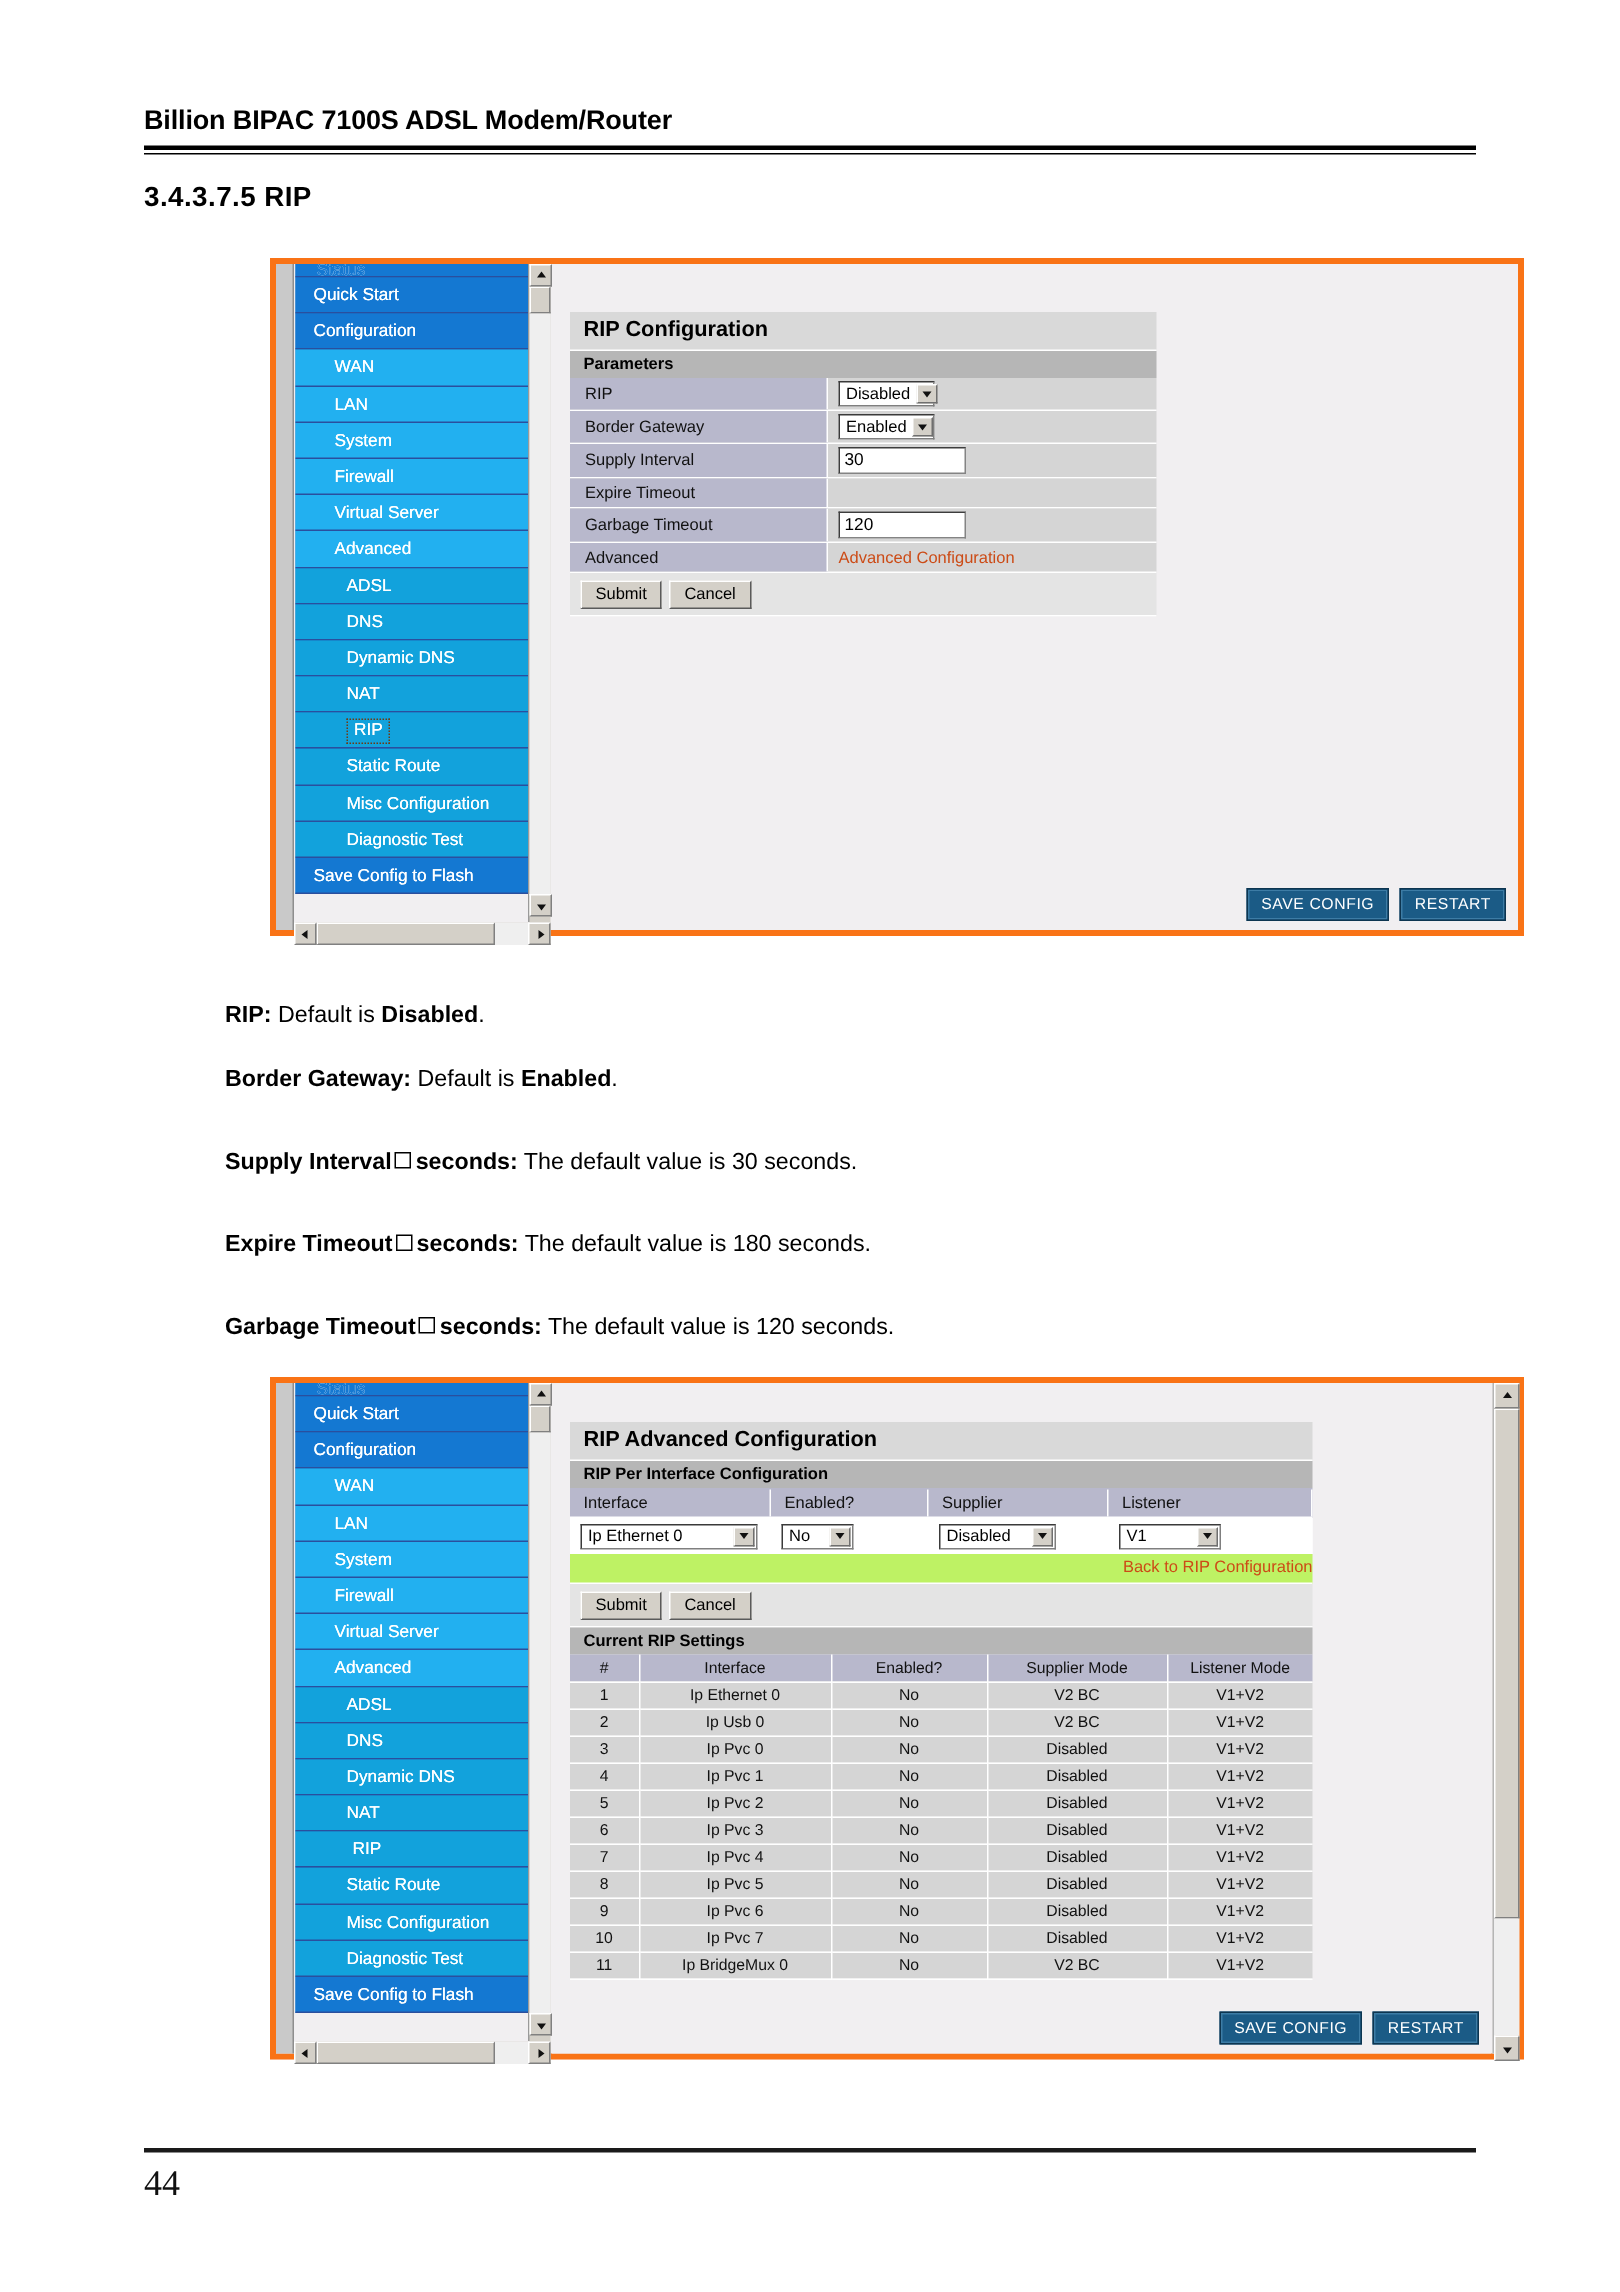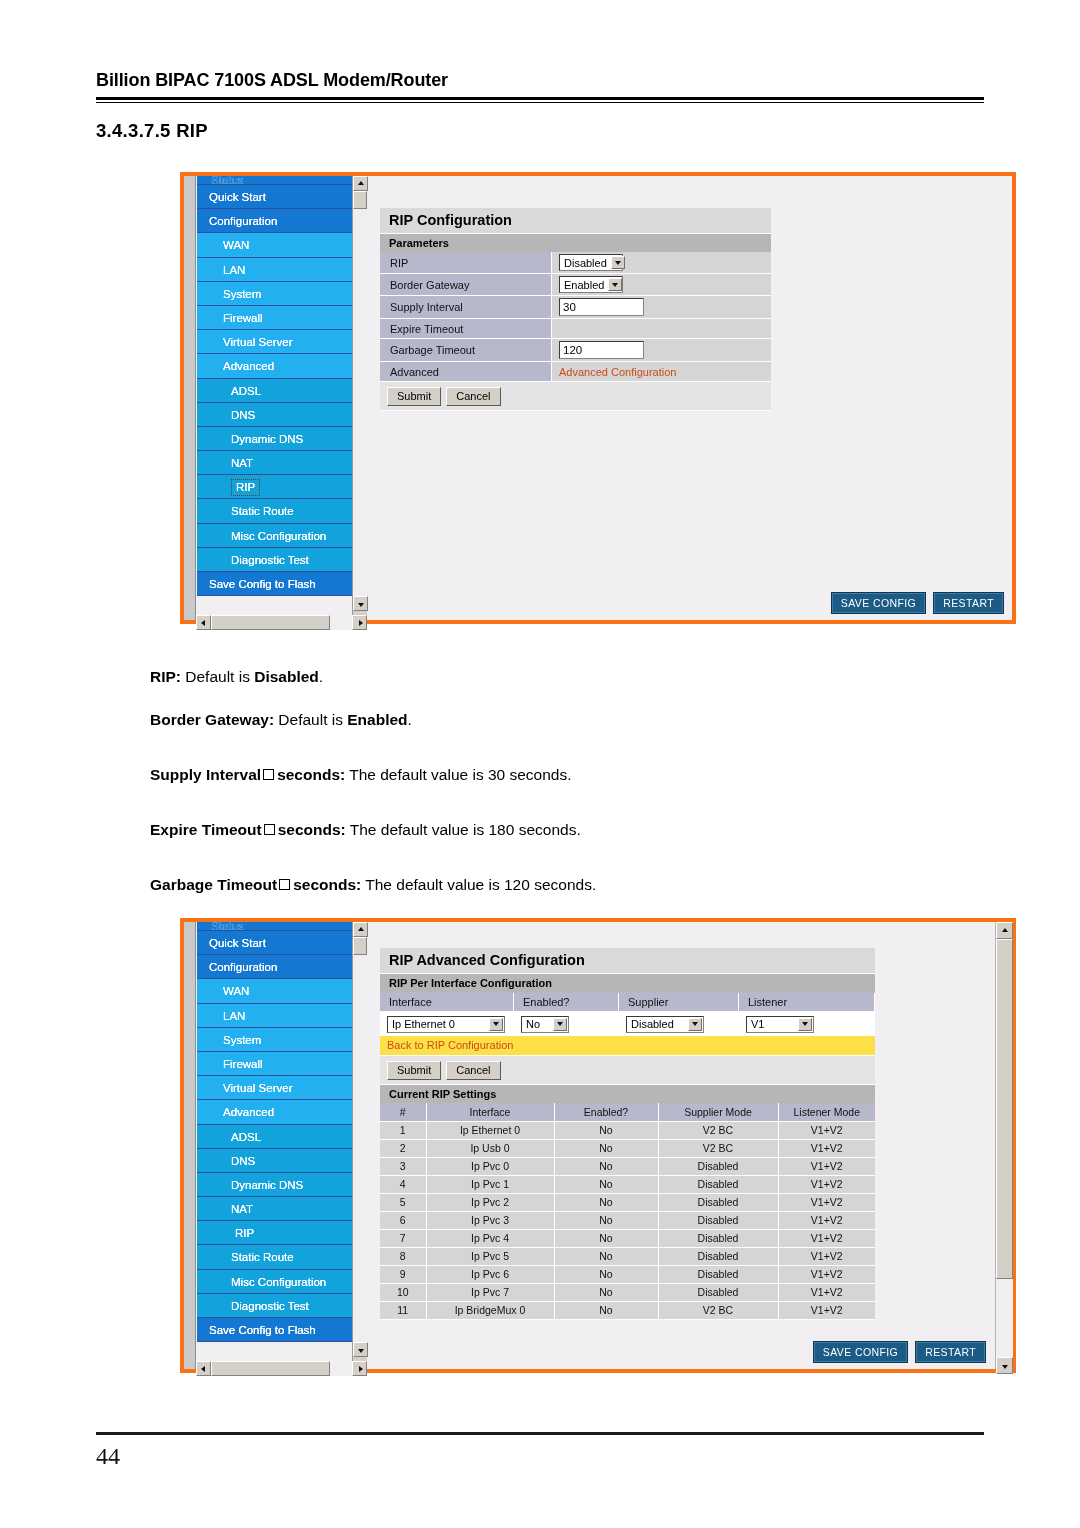--- a/index.html
+++ b/index.html
@@ -469,21 +469,21 @@
           <div style="width: 120px; flex: 0 0 120px; padding: 2px 0px 2px 7px; border-right: 1px solid rgb(255, 255, 255);"><span class="sel-box" style="width: 78px;">
               <span class="txt">Disabled</span>
               <span class="arrow"></span>
             </span></div>
           <div style="width: 136px; flex: 0 0 136px; padding: 2px 0px 2px 7px; border-right: 1px solid rgb(255, 255, 255);"><span class="sel-box" style="width: 68px;">
               <span class="txt">V1</span>
               <span class="arrow"></span>
             </span></div>
         </div>
 
-      <div class="row linkrow" style="background:#fde047; padding-left:7px;">
+      <div class="row linkrow" style="background:#bef264; padding-left:7px;justify-content:flex-end;">
         <a href="#" class="linkcell">Back to RIP Configuration</a>
       </div>
 
       <div class="btnrow">
         <span class="btn">Submit</span><span class="btn">Cancel</span>
       </div>
 
       <div class="panel-sub">Current RIP Settings</div>
 
       <table class="rip">

